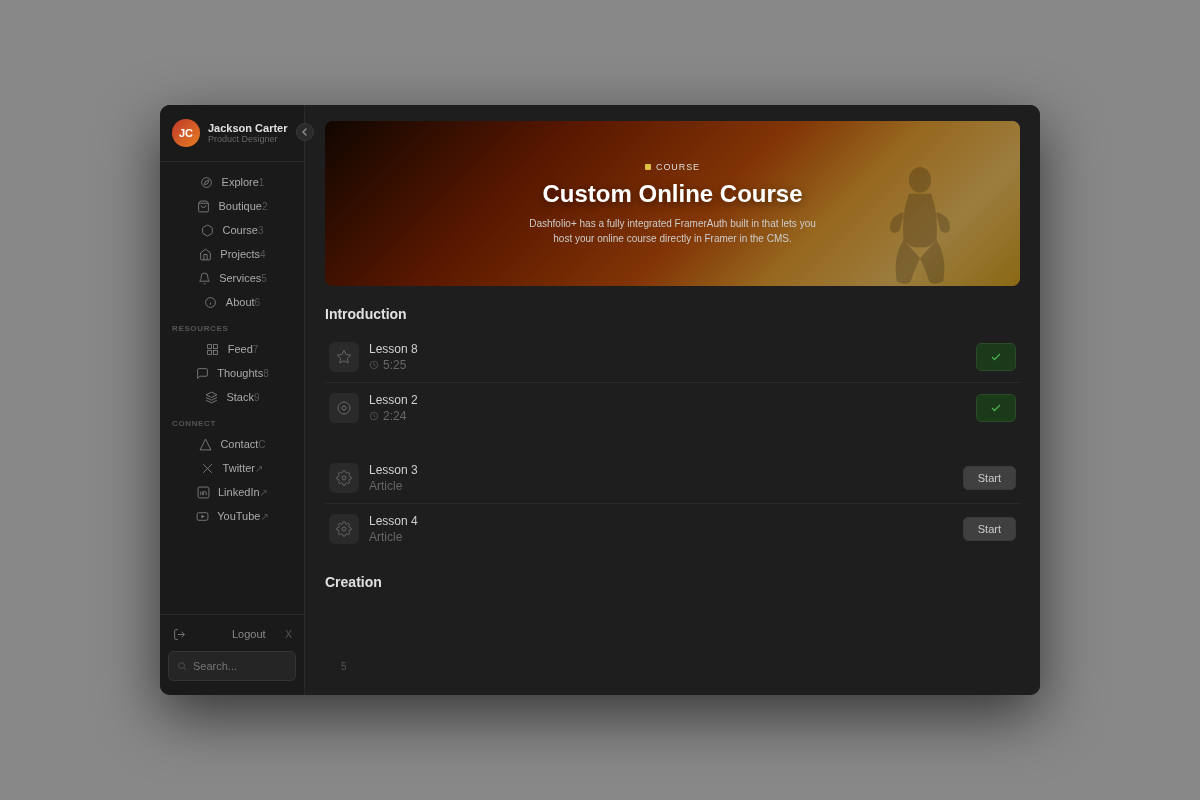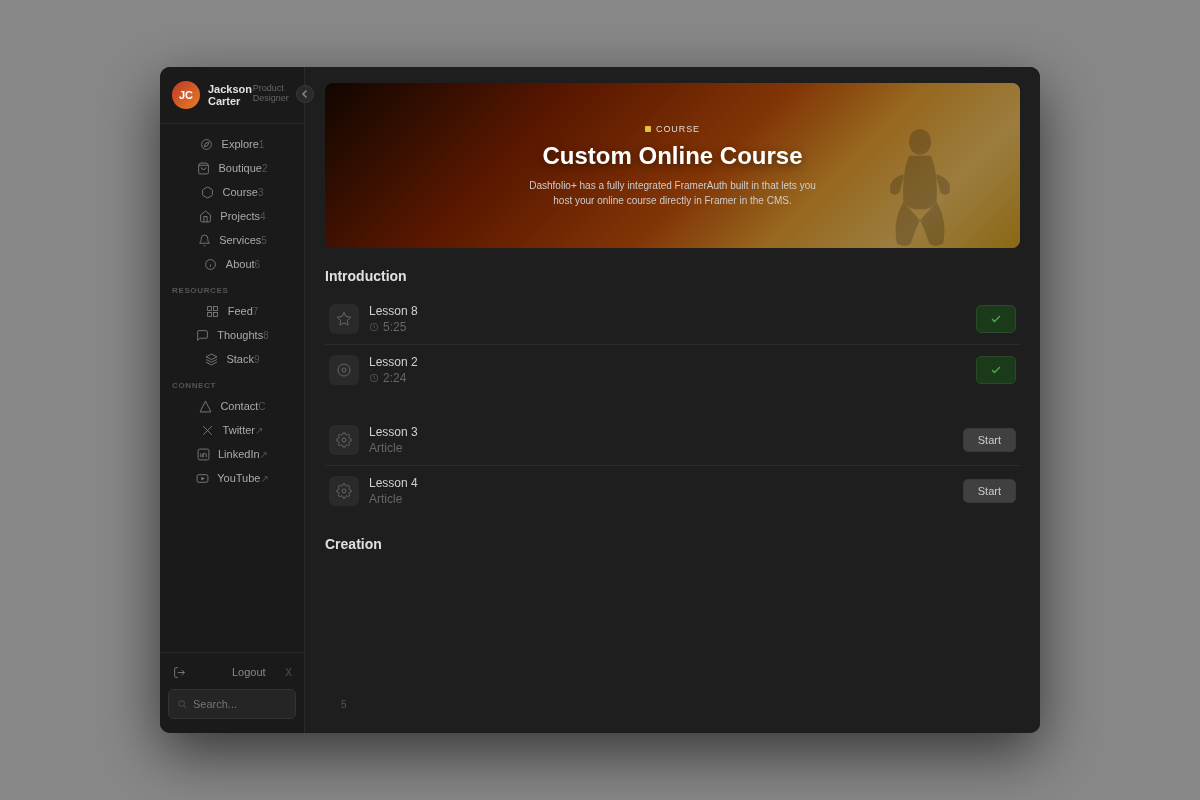--- a/index.html
+++ b/index.html
@@ -6,21 +6,21 @@
     body {
       background: #888;
       display: flex;
       align-items: center;
       justify-content: center;
       min-height: 100vh;
       font-family: -apple-system, BlinkMacSystemFont, 'Segoe UI', sans-serif;
     }
     .app-window {
       width: 880px;
-      height: 666px;
+      height: 590px;
       background: #1a1a1a;
       border-radius: 10px;
       display: flex;
       overflow: hidden;
       box-shadow: 0 20px 60px rgba(0,0,0,0.6);
     }
     
     .sidebar {
       width: 145px;
       min-width: 145px;
@@ -44,21 +44,21 @@
       border-radius: 50%;
       background: linear-gradient(135deg, #c0392b, #e67e22);
       flex-shrink: 0;
       display: flex;
       align-items: center;
       justify-content: center;
       color: #fff;
       font-size: 11px;
       font-weight: 600;
     }
-    .profile-info { display: flex; flex-direction: row; }
+    .profile-info { display: flex; flex-direction: column; }
     .profile-name { color: #e0e0e0; font-size: 11px; font-weight: 600; }
     .profile-role { color: #666; font-size: 9px; }
     .sidebar-collapse-btn {
       position: absolute;
       right: -10px;
       top: 18px;
       width: 18px;
       height: 18px;
       background: #2a2a2a;
       border: 1px solid #3a3a3a;

